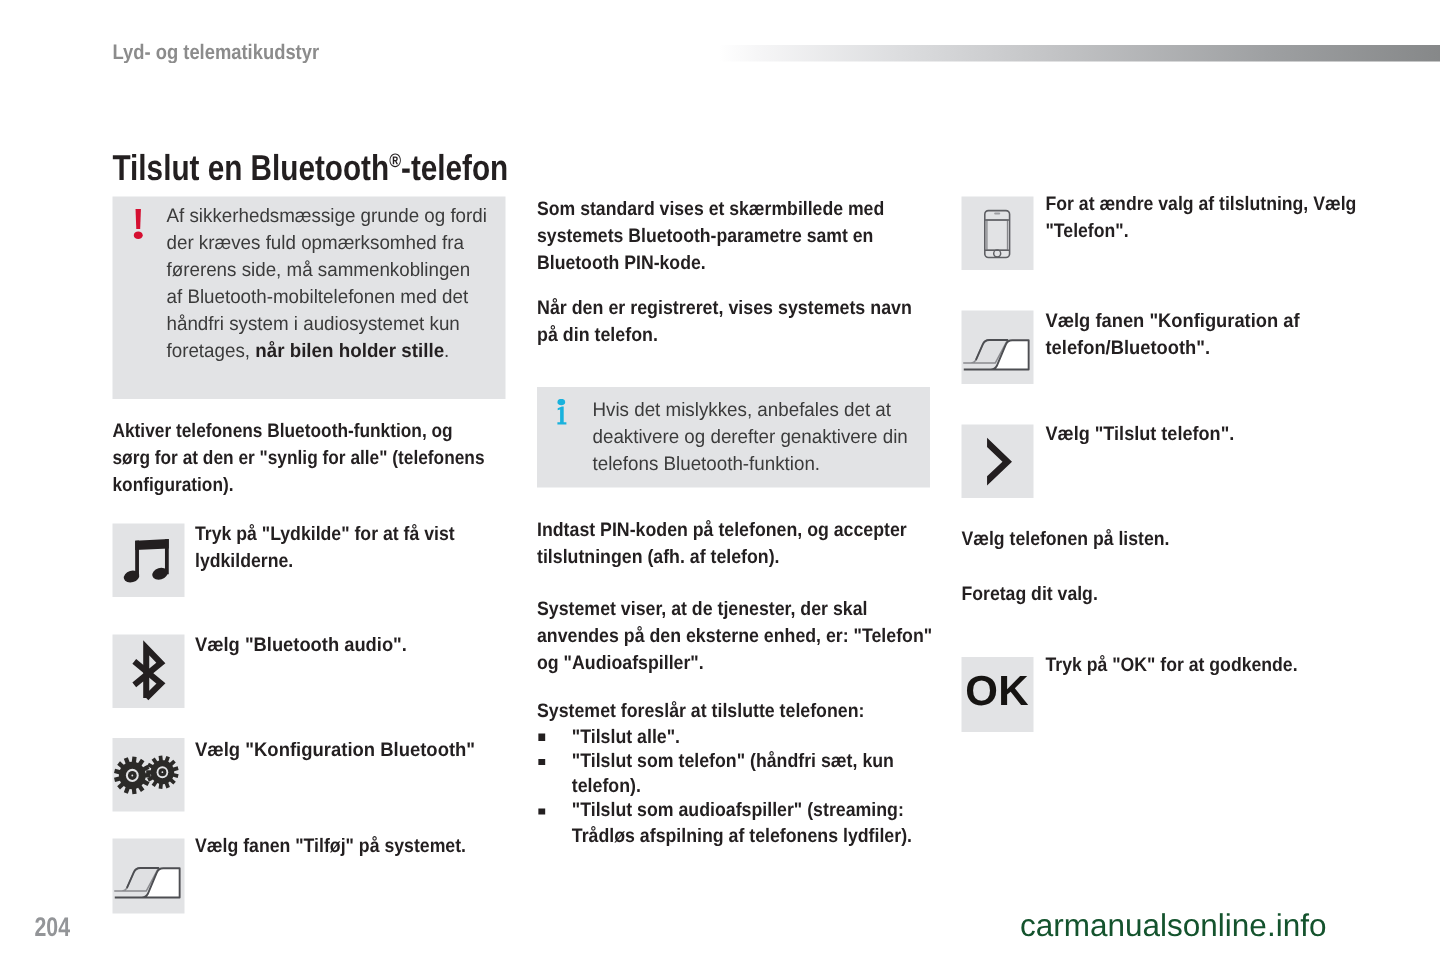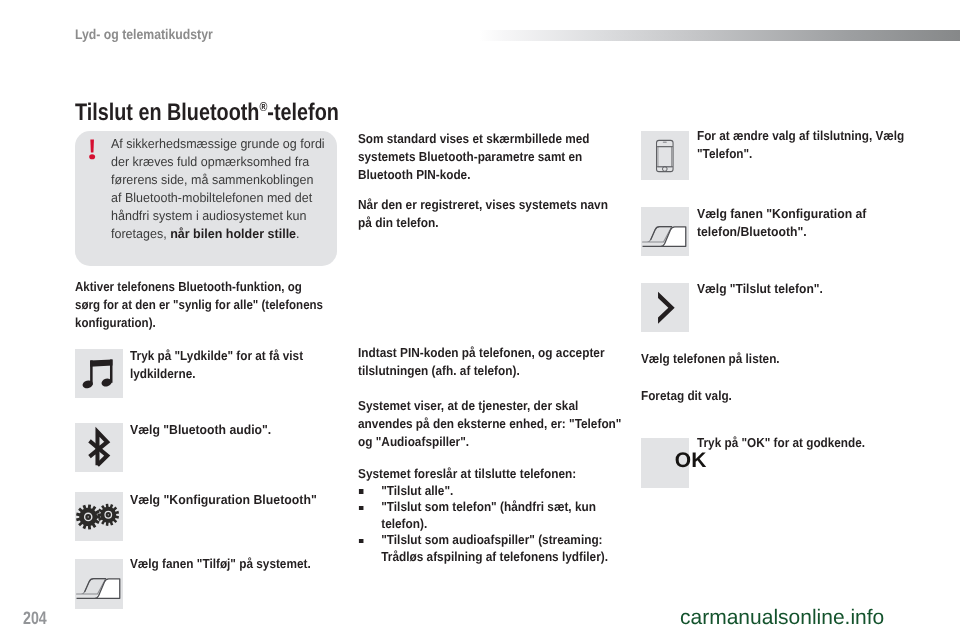--- a/index.html
+++ b/index.html
@@ -30,21 +30,21 @@
   .tile{position:absolute;background:#e2e3e5;}
   .tile svg{display:block;}
   .tilelabel{position:absolute;font-size:13px;line-height:18px;color:#231f20;font-weight:bold;}
 
   .para{position:absolute;font-size:13px;line-height:18px;color:#231f20;font-weight:bold;}
 
   .bullets{position:absolute;font-size:13px;line-height:18px;color:#231f20;font-weight:bold;}
   .bullets .row{position:relative;padding-left:25.5px;}
   .bullets .sq{position:absolute;left:0.5px;top:6.5px;width:5.2px;height:4.8px;background:#231f20;}
 
-  .wbox{left:75px;top:131px;width:262px;height:135px;border-radius:15px;}
+  .wbox{left:75px;top:131px;width:262px;height:135px;}
   .wicon{left:13.5px;top:8.2px;}
   .wtext{left:35.6px;top:3.7px;width:222px;font-size:13px;line-height:18px;color:#3b3b3b;
          transform:scaleX(0.963);transform-origin:left top;}
 
   
   .para, .tilelabel, .bullets{transform-origin:left top;}
   .lc-intro{left:75px;top:277.5px;width:282px;transform:scaleX(0.887);}
   .t1{left:74.9px;top:348.8px;width:48.4px;height:49.5px;}
   .t2{left:74.9px;top:422.7px;width:48.4px;height:49.5px;}
   .t3{left:74.9px;top:491.9px;width:48.4px;height:49.5px;}
@@ -71,22 +71,22 @@
   .r2{left:640.8px;top:206.5px;width:48.4px;height:49.5px;}
   .r3{left:640.8px;top:282.5px;width:48.4px;height:49.5px;}
   .r4{left:640.8px;top:438px;width:48.4px;height:49.5px;}
   .rl1{left:697px;top:127px;width:230px;transform:scaleX(0.905);}
   .rl2{left:697px;top:204.5px;width:190px;transform:scaleX(0.94);}
   .rl3{left:697px;top:280px;width:230px;transform:scaleX(0.928);}
   .rl4{left:697px;top:434px;width:230px;transform:scaleX(0.905);}
   .rc-p1{left:641px;top:350px;width:250px;transform:scaleX(0.905);}
   .rc-p2{left:641px;top:386.5px;width:250px;transform:scaleX(0.905);}
   .oktext{position:absolute;left:0;top:-1.5px;width:48px;height:49px;display:flex;
-          align-items:center;justify-content:center;font-size:21px;font-weight:bold;color:#161412;
-          letter-spacing:0.3px;padding-left:26px;}
+          align-items:center;justify-content:center;font-size:28px;font-weight:bold;color:#161412;
+          letter-spacing:0.3px;}
 
   .pagenum{position:absolute;left:23px;top:608px;font-size:18px;font-weight:bold;color:#939598;transform:scaleX(0.79);transform-origin:left top;}
   .watermark{position:absolute;left:680px;top:606px;font-size:21px;color:#14532d;white-space:nowrap;}
 </style>
 </head>
 <body>
 
 <div class="page">
 
   <div class="hdr-title">Lyd- og telematikudstyr</div>
@@ -147,20 +147,27 @@
 <path d="M9.7 31.6 L14.0 22.0 C14.9 20.0 16.3 19.1 18.4 19.1 L30.4 19.1" fill="none" stroke="#4d4e52" stroke-width="1.25" stroke-linejoin="round" stroke-linecap="round"></path>
 <path d="M1.5 38.1 L19.3 38.1 C21.4 38.1 22.5 37.3 23.3 35.9 L29.2 22.2 C30.0 20.2 31.3 19.2 33.5 19.2 L44.4 19.2 L44.4 38.1 Z" fill="#ffffff" stroke="none"></path>
 <path d="M1.5 38.1 L19.3 38.1 C21.4 38.1 22.5 37.3 23.3 35.9 L29.2 22.2 C30.0 20.2 31.3 19.2 33.5 19.2 L44.4 19.2 L44.4 38.1 L1.5 38.1" fill="none" stroke="#4d4e52" stroke-width="1.25" stroke-linejoin="round"></path>
       </svg>
   </div>
   <div class="tilelabel tl4">Vælg fanen "Tilføj" på systemet.</div>
 
   <div class="para mc-p1">Som standard vises et skærmbillede med systemets Bluetooth-parametre samt en Bluetooth PIN-kode.</div>
   <div class="para mc-p2">Når den er registreret, vises systemets navn på din telefon.</div>
 
+  <div class="callout ibox">
+    <div class="cicon iicon"><svg width="9" height="18" viewBox="0 0 9 18" aria-hidden="true">
+          <ellipse cx="3.2" cy="2.0" rx="2.6" ry="2.1" fill="#19b2dd"></ellipse>
+          <path d="M3.6 5.0 L4.8 5.0 L4.8 15.5 L6.6 15.5 L6.6 17.0 L0.6 17.0 L0.6 15.5 L2.4 15.5 L2.4 7.0 L0.8 7.5 L0.8 6.2 Z" fill="#19b2dd"></path>
+        </svg></div>
+    <div class="ctext itext">Hvis det mislykkes, anbefales det at deaktivere og derefter genaktivere din telefons Bluetooth-funktion.</div>
+  </div>
 
   <div class="para mc-p3">Indtast PIN-koden på telefonen, og accepter tilslutningen (afh. af telefon).</div>
   <div class="para mc-p4">Systemet viser, at de tjenester, der skal anvendes på den eksterne enhed, er: "Telefon" og "Audioafspiller".</div>
   <div class="para mc-p5">Systemet foreslår at tilslutte telefonen:</div>
 
   <div class="bullets mc-bul">
     <div class="row"><span class="sq"></span><span>"Tilslut alle".</span></div>
     <div class="row"><span class="sq"></span><span>"Tilslut som telefon" (håndfri sæt, kun telefon).</span></div>
     <div class="row"><span class="sq"></span><span>"Tilslut som audioafspiller" (streaming: Trådløs afspilning af telefonens lydfiler).</span></div>
   </div>

